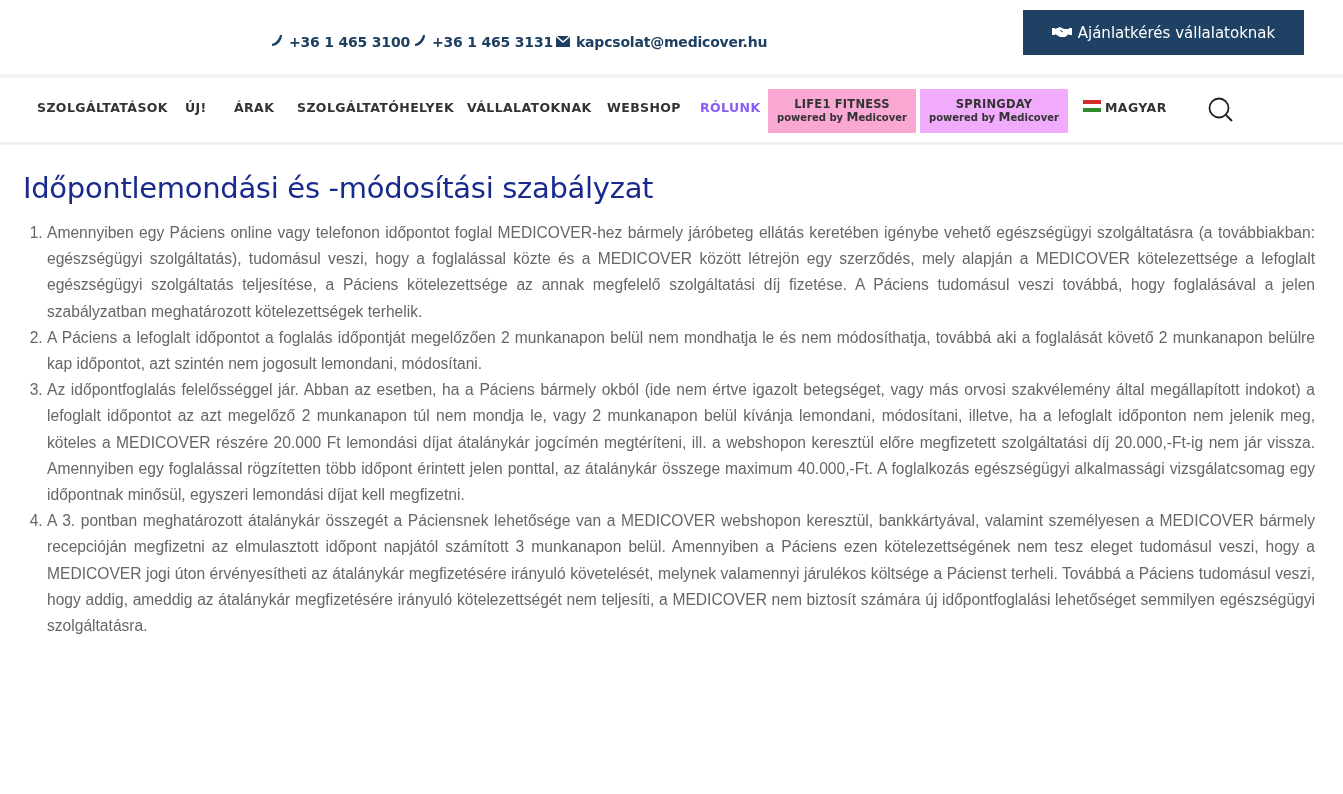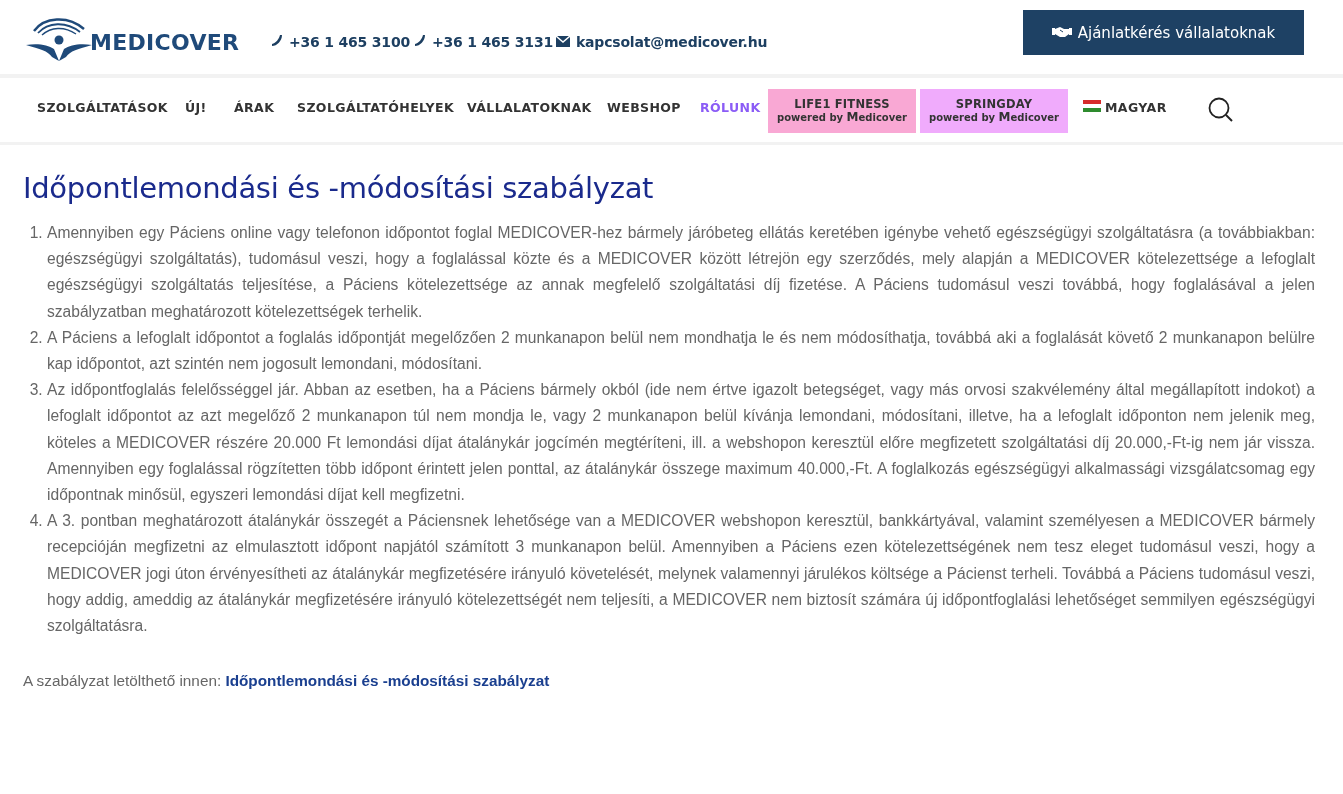--- a/index.html
+++ b/index.html
@@ -103,30 +103,20 @@
       color: #666666; line-height: 20px;
     }
     .download a {
       color: #1a3f8f; font-weight: bold; text-decoration: none; cursor: pointer;
     }
   </style>
 </head>
 <body>
 
 <header class="topbar">
-  <div class="logo">
-    <svg viewBox="0 0 66 46">
-      <path d="M8 16 C 18 2, 42 0, 58 14" stroke="#1f4a7a" stroke-width="2.4" fill="none"></path>
-      <path d="M12 18 C 22 7, 40 6, 54 17" stroke="#1f4a7a" stroke-width="1.8" fill="none"></path>
-      <path d="M16 20 C 25 12, 38 11, 50 19" stroke="#1f4a7a" stroke-width="1.4" fill="none"></path>
-      <circle cx="33" cy="25" r="4.5" fill="#1f4a7a"></circle>
-      <path d="M0 30 C 12 28, 22 30, 28 34 L 33 46 L 38 34 C 44 30, 54 28, 66 30 C 52 34, 44 36, 40 42 L 33 46 L 26 42 C 22 36, 14 34, 0 30 Z" fill="#1f4a7a"></path>
-    </svg>
-    <span class="logo-text">MEDICOVER</span>
-  </div>
 
   <div class="contact phone1">
     <span class="ico">
       <svg width="13" height="13" viewBox="0 0 13 13">
           <path d="M12 1 L10 1 C9 5 6 9 2 10 L2 12 C7 12 12 7 12 1 Z" fill="#1d3f61"></path>
         </svg>
     </span>
     <span>+36 1 465 3100</span>
   </div>
   <div class="contact phone2">
@@ -201,16 +191,13 @@
   <h1 class="page-title">Időpontlemondási és -módosítási szabályzat</h1>
 
   <ol class="rules">
     <li>Amennyiben egy Páciens online vagy telefonon időpontot foglal MEDICOVER-hez bármely járóbeteg ellátás keretében igénybe vehető egészségügyi szolgáltatásra (a továbbiakban: egészségügyi szolgáltatás), tudomásul veszi, hogy a foglalással közte és a MEDICOVER között létrejön egy szerződés, mely alapján a MEDICOVER kötelezettsége a lefoglalt egészségügyi szolgáltatás teljesítése, a Páciens kötelezettsége az annak megfelelő szolgáltatási díj fizetése. A Páciens tudomásul veszi továbbá, hogy foglalásával a jelen szabályzatban meghatározott kötelezettségek terhelik.</li>
     <li>A Páciens a lefoglalt időpontot a foglalás időpontját megelőzően 2 munkanapon belül nem mondhatja le és nem módosíthatja, továbbá aki a foglalását követő 2 munkanapon belülre kap időpontot, azt szintén nem jogosult lemondani, módosítani.</li>
     <li>Az időpontfoglalás felelősséggel jár. Abban az esetben, ha a Páciens bármely okból (ide nem értve igazolt betegséget, vagy más orvosi szakvélemény által megállapított indokot) a lefoglalt időpontot az azt megelőző 2 munkanapon túl nem mondja le, vagy 2 munkanapon belül kívánja lemondani, módosítani, illetve, ha a lefoglalt időponton nem jelenik meg, köteles a MEDICOVER részére 20.000 Ft lemondási díjat átalánykár jogcímén megtéríteni, ill. a webshopon keresztül előre megfizetett szolgáltatási díj 20.000,-Ft-ig nem jár vissza. Amennyiben egy foglalással rögzítetten több időpont érintett jelen ponttal, az átalánykár összege maximum 40.000,-Ft. A foglalkozás egészségügyi alkalmassági vizsgálatcsomag egy időpontnak minősül, egyszeri lemondási díjat kell megfizetni.</li>
     <li>A 3. pontban meghatározott átalánykár összegét a Páciensnek lehetősége van a MEDICOVER webshopon keresztül, bankkártyával, valamint személyesen a MEDICOVER bármely recepcióján megfizetni az elmulasztott időpont napjától számított 3 munkanapon belül. Amennyiben a Páciens ezen kötelezettségének nem tesz eleget tudomásul veszi, hogy a MEDICOVER jogi úton érvényesítheti az átalánykár megfizetésére irányuló követelését, melynek valamennyi járulékos költsége a Pácienst terheli. Továbbá a Páciens tudomásul veszi, hogy addig, ameddig az átalánykár megfizetésére irányuló kötelezettségét nem teljesíti, a MEDICOVER nem biztosít számára új időpontfoglalási lehetőséget semmilyen egészségügyi szolgáltatásra.</li>
   </ol>
 
 
-  <p class="download">
-    <span>A szabályzat letölthető innen: </span><a>Időpontlemondási és -módosítási szabályzat</a>
-  </p>
 </main>
 
 </body></html>

